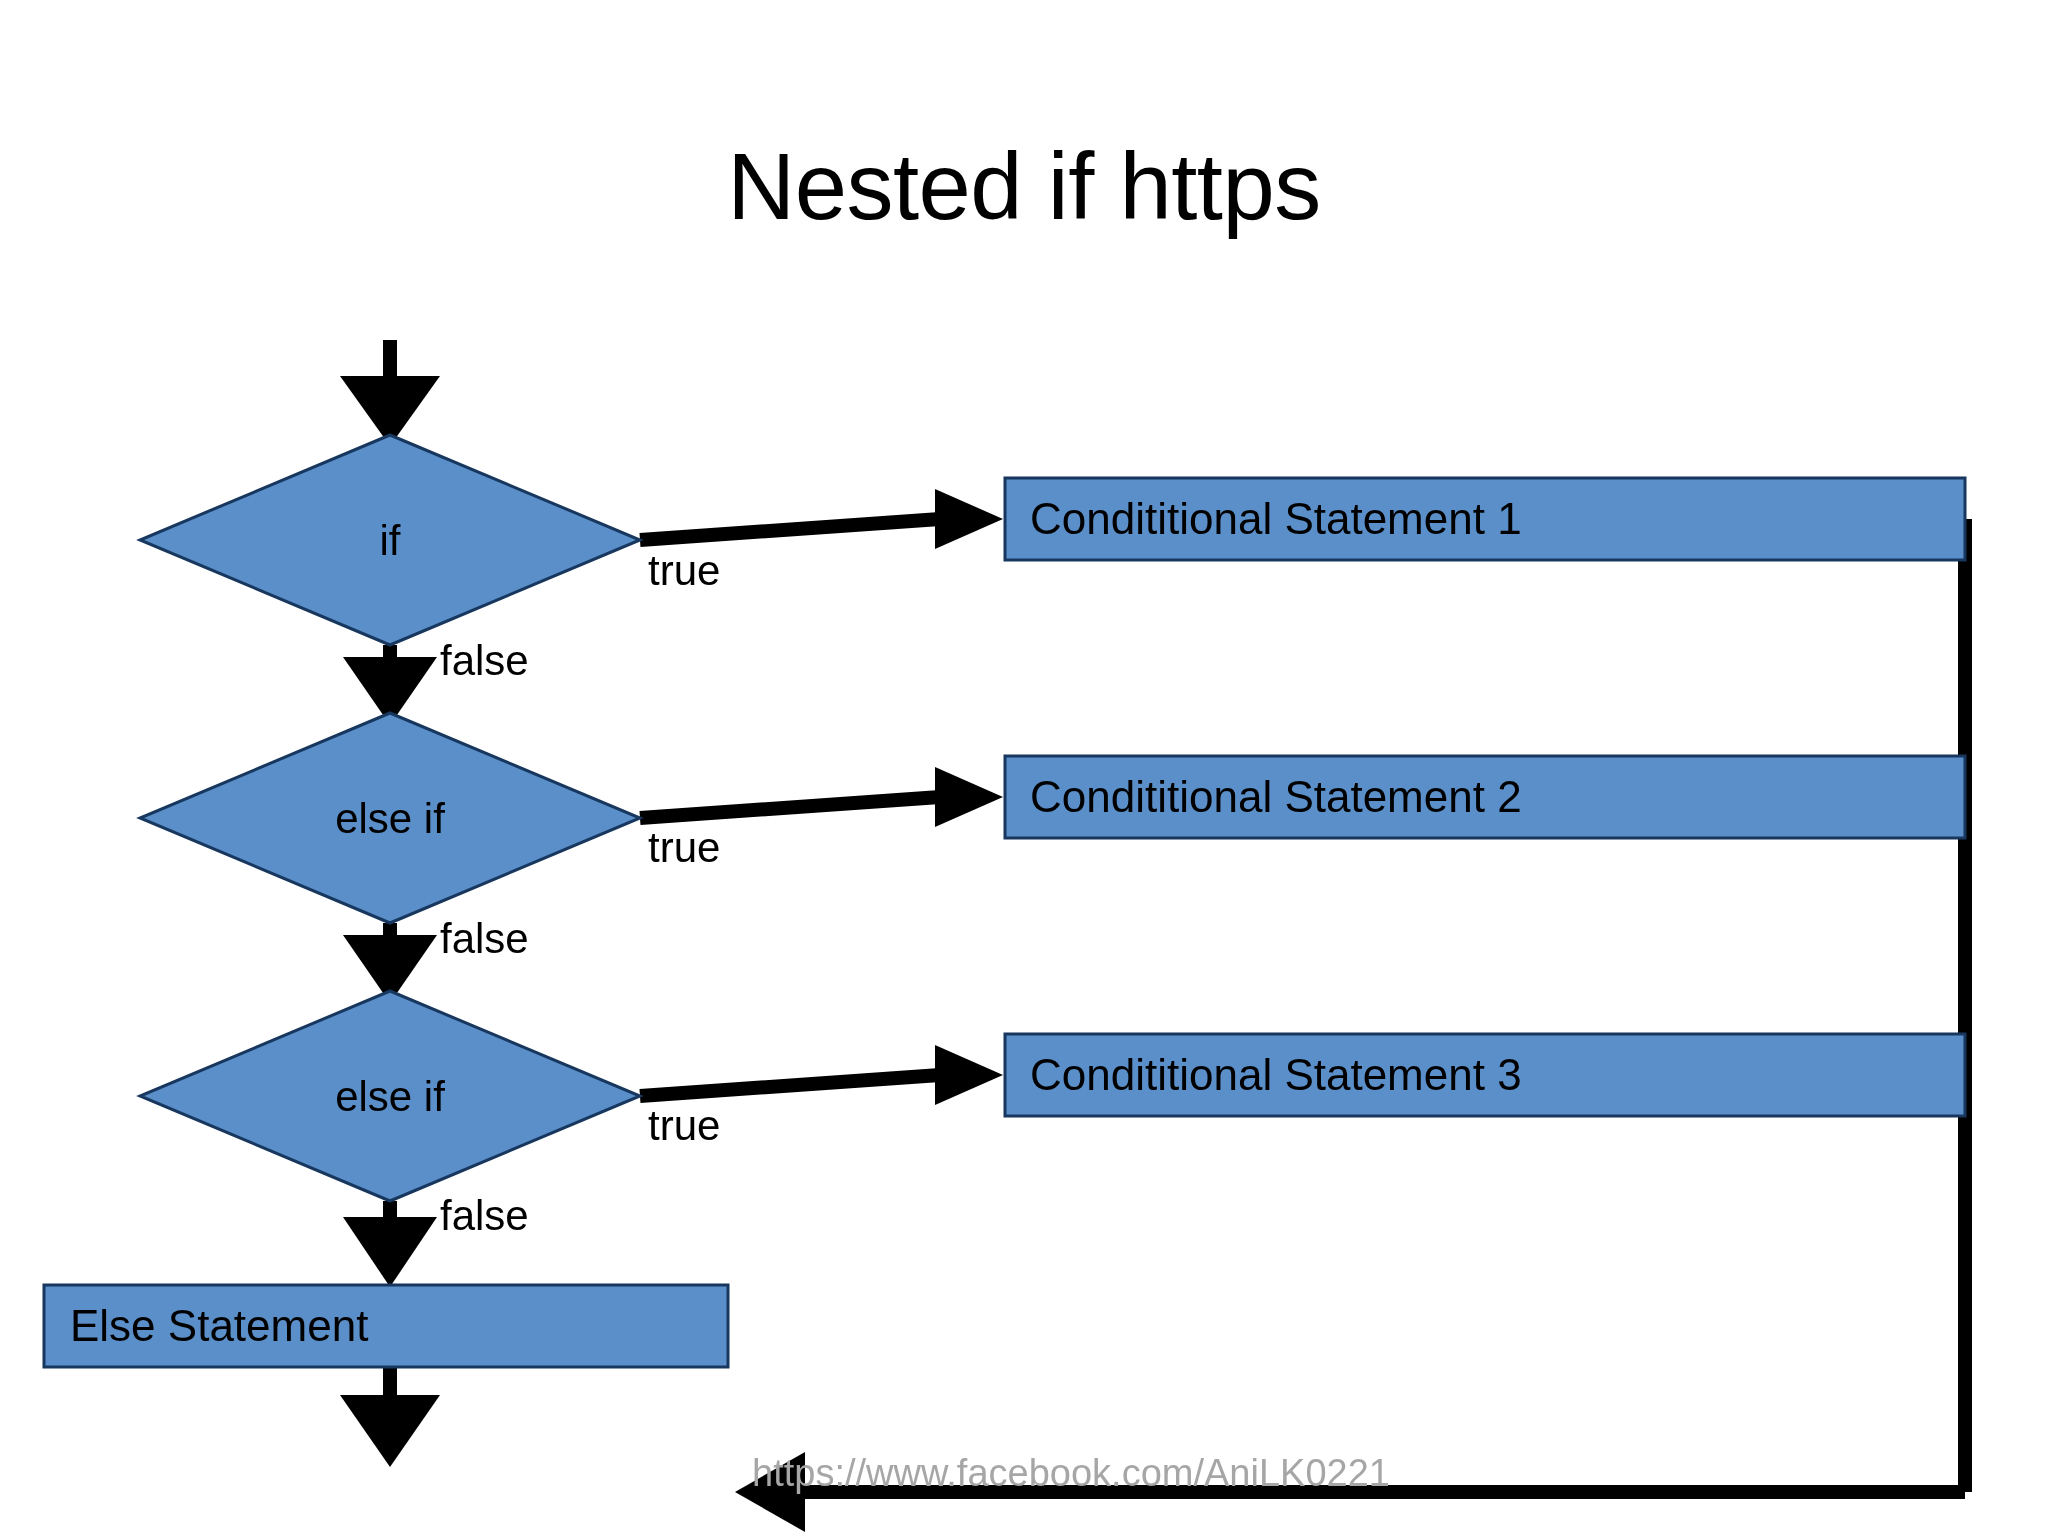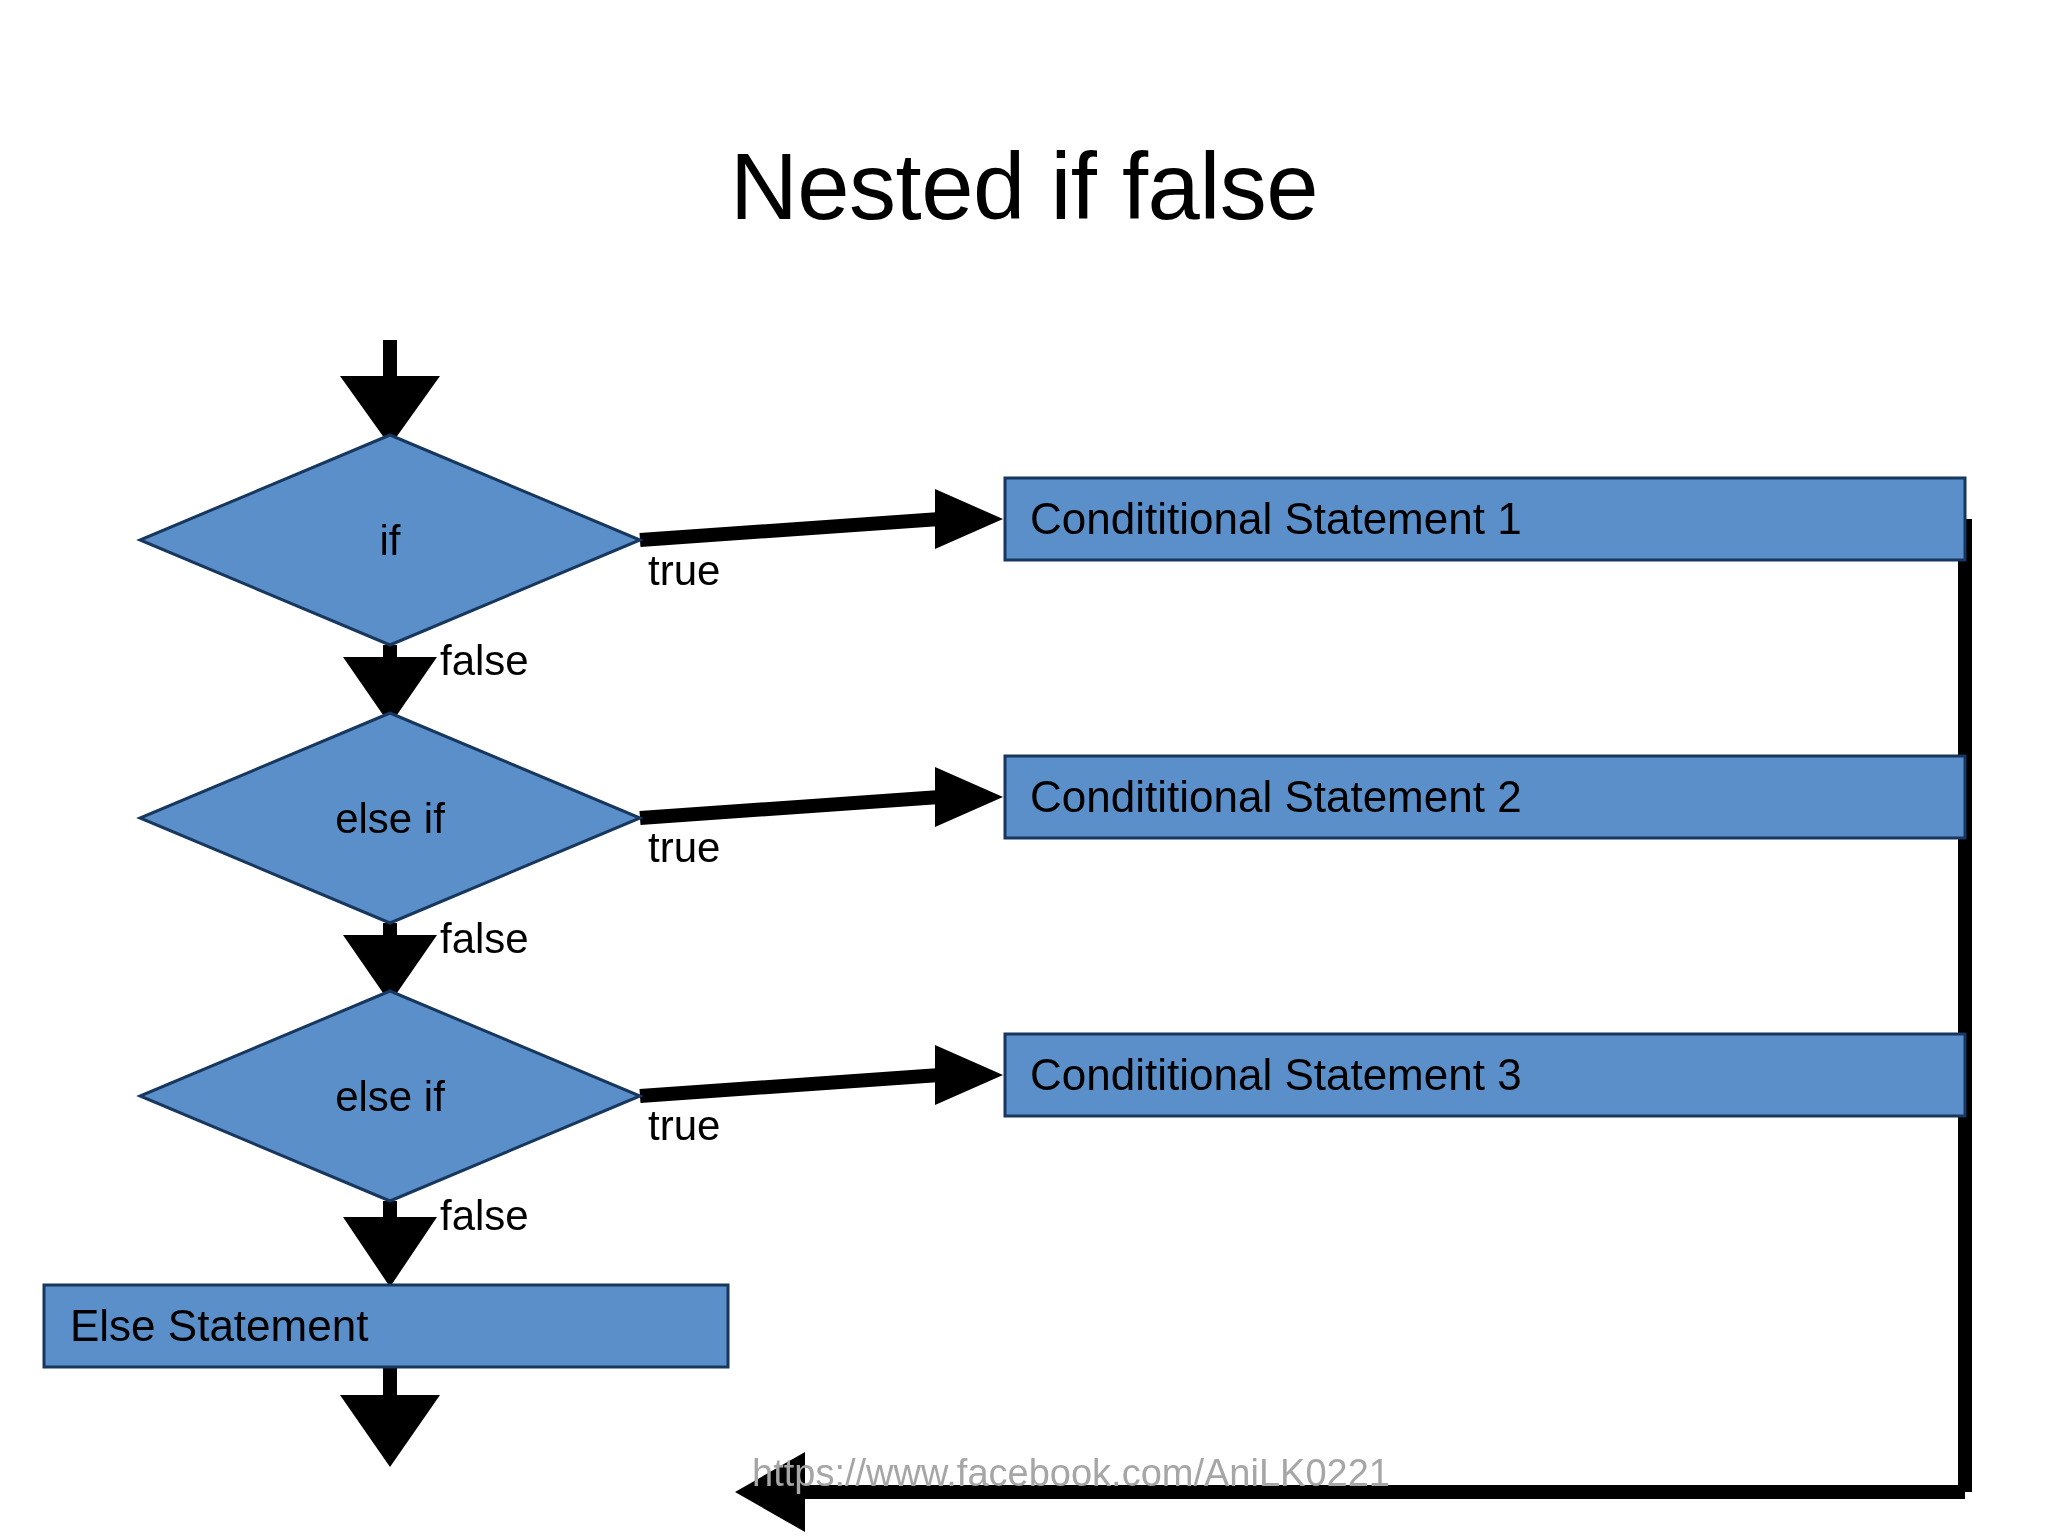--- a/index.html
+++ b/index.html
@@ -65,21 +65,21 @@
     fill: none;
     stroke-linecap: butt;
     stroke-linejoin: miter;
   }
 </style>
 </head>
 <body>
 
 <div id="slide">
 
-  <div id="title">Nested if false</div>
+  <div id="title">Nested if https</div>
 
   <svg id="flow-svg" viewBox="0 0 2048 1536">
     <defs>
       <marker id="arrowDown" markerWidth="6" markerHeight="5" refX="0" refY="2.5" orient="auto-start-reverse" markerUnits="strokeWidth">
         <path d="M0,0 L6,2.5 L0,5 z" fill="#000000"></path>
       </marker>
     </defs>
 
     <g>
       <line class="connector" x1="390" y1="340" x2="390" y2="398"></line>

